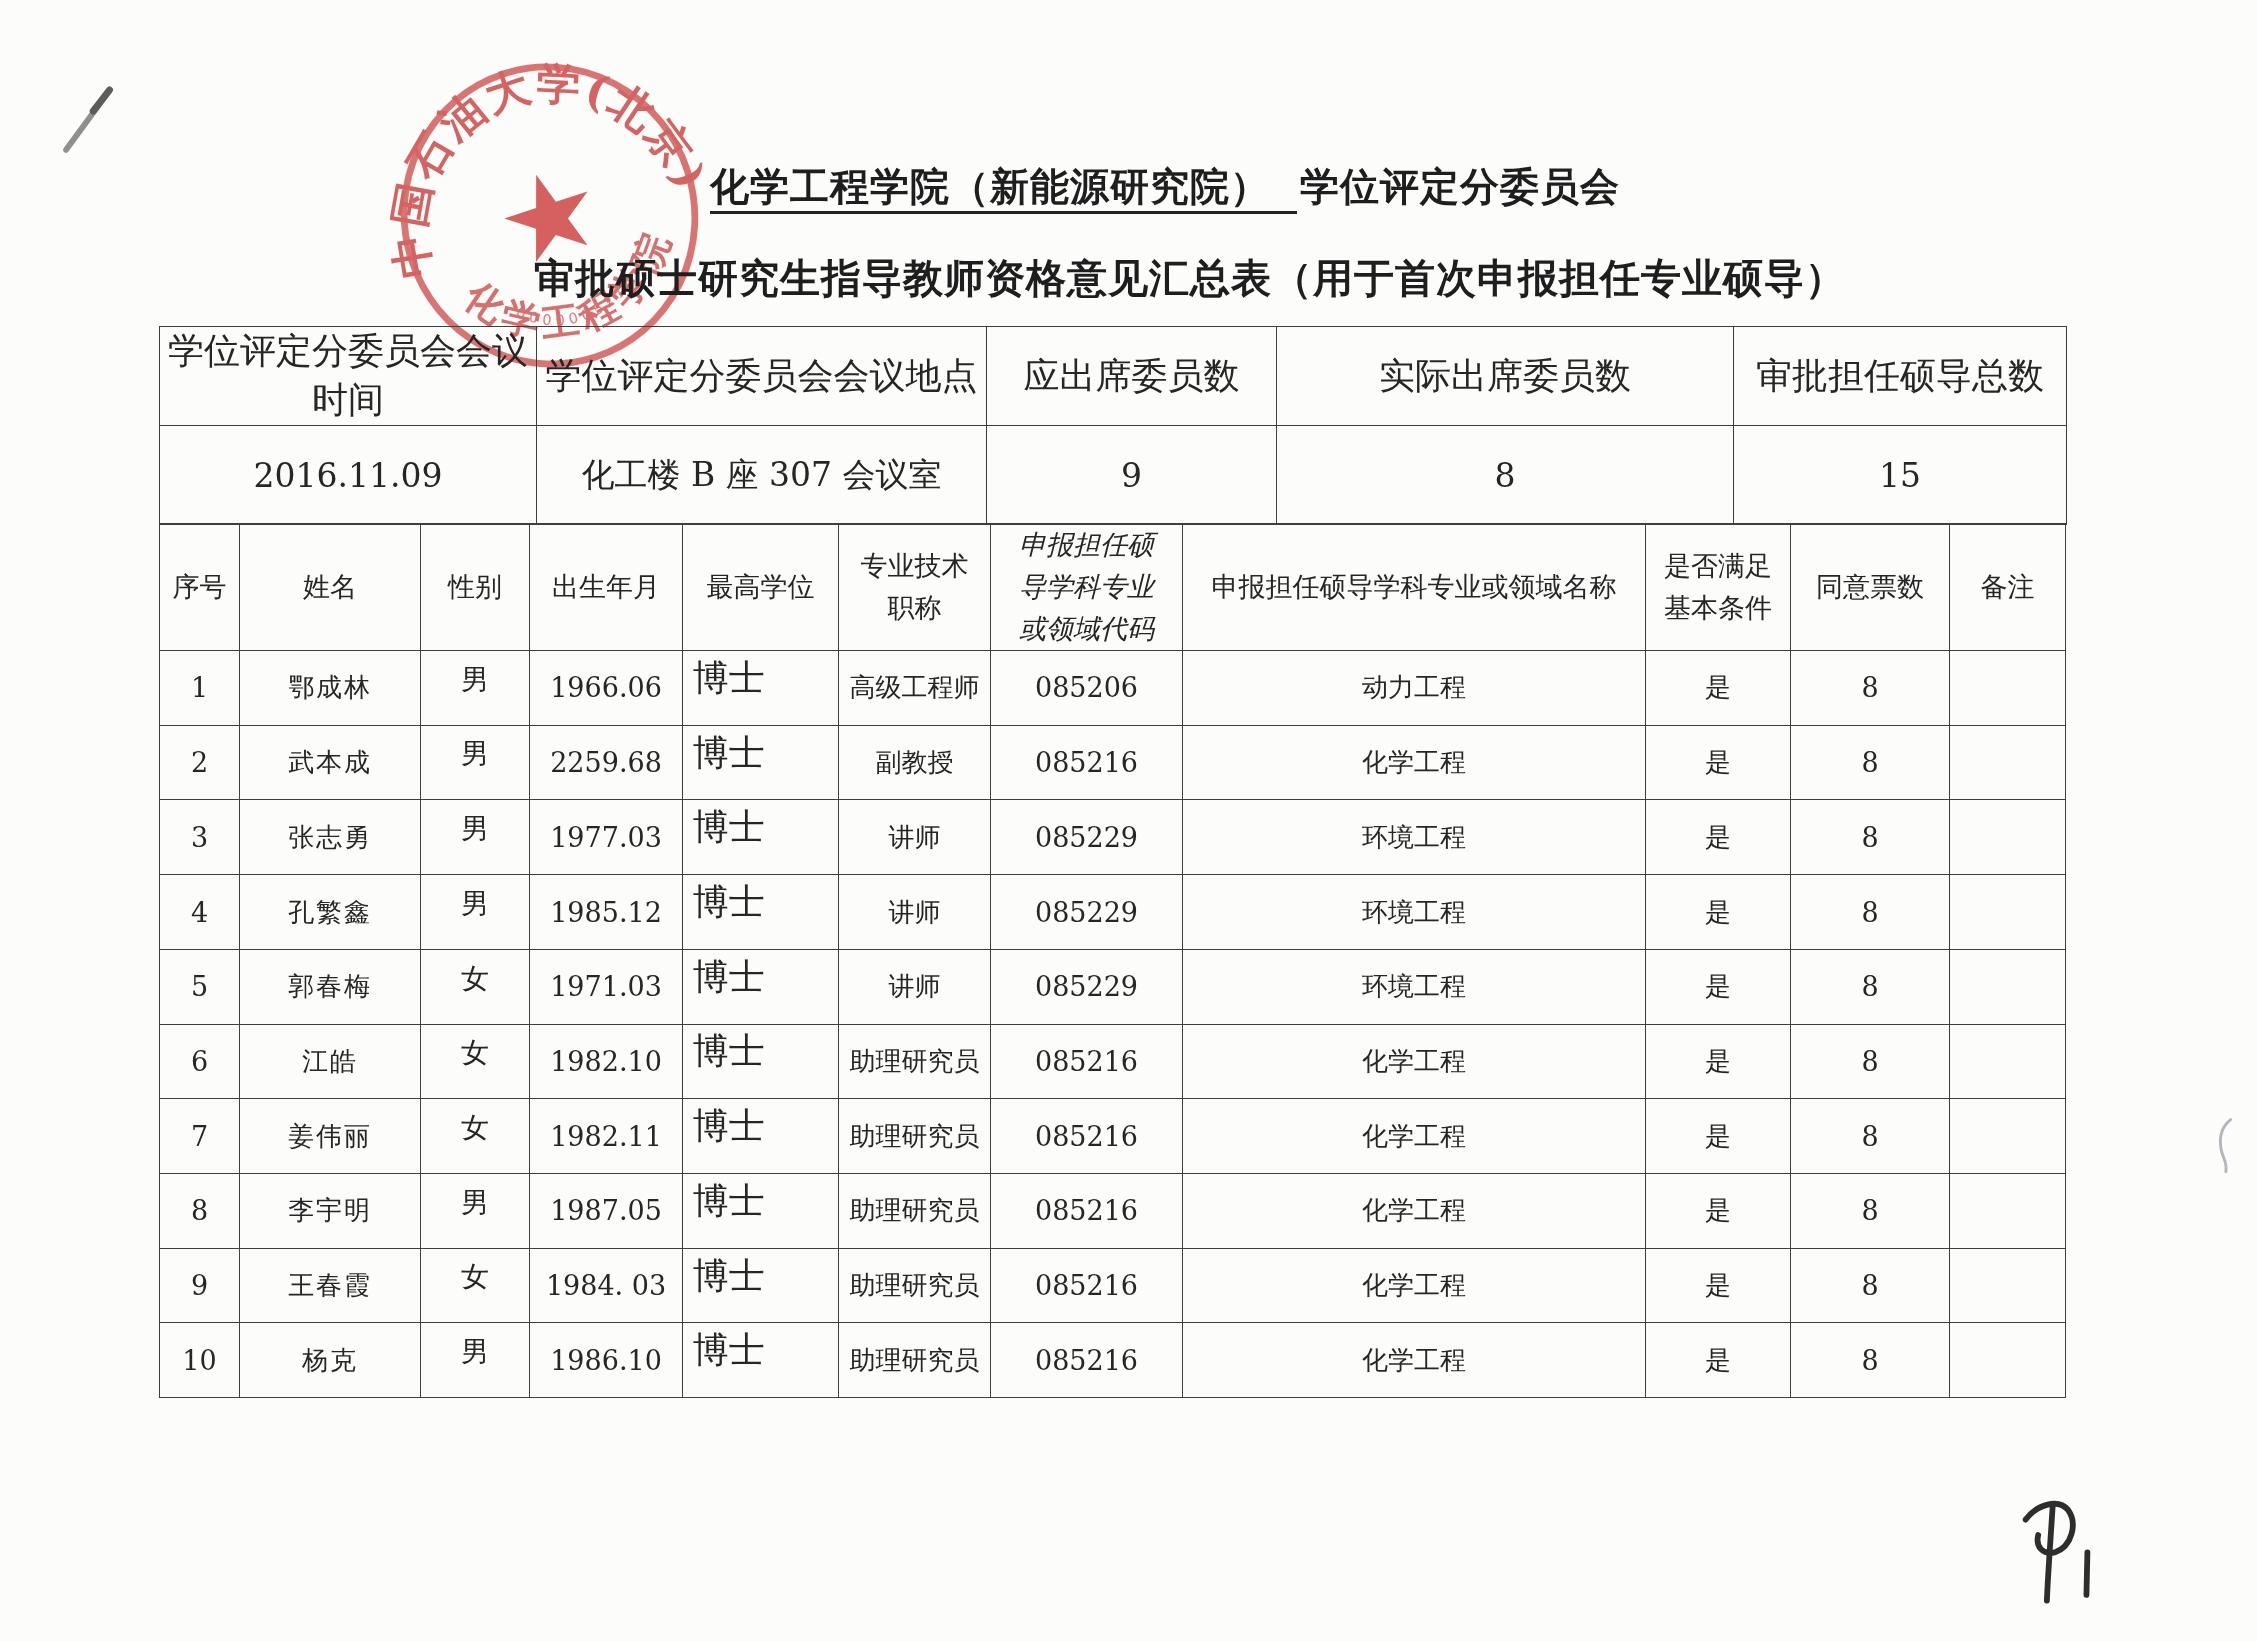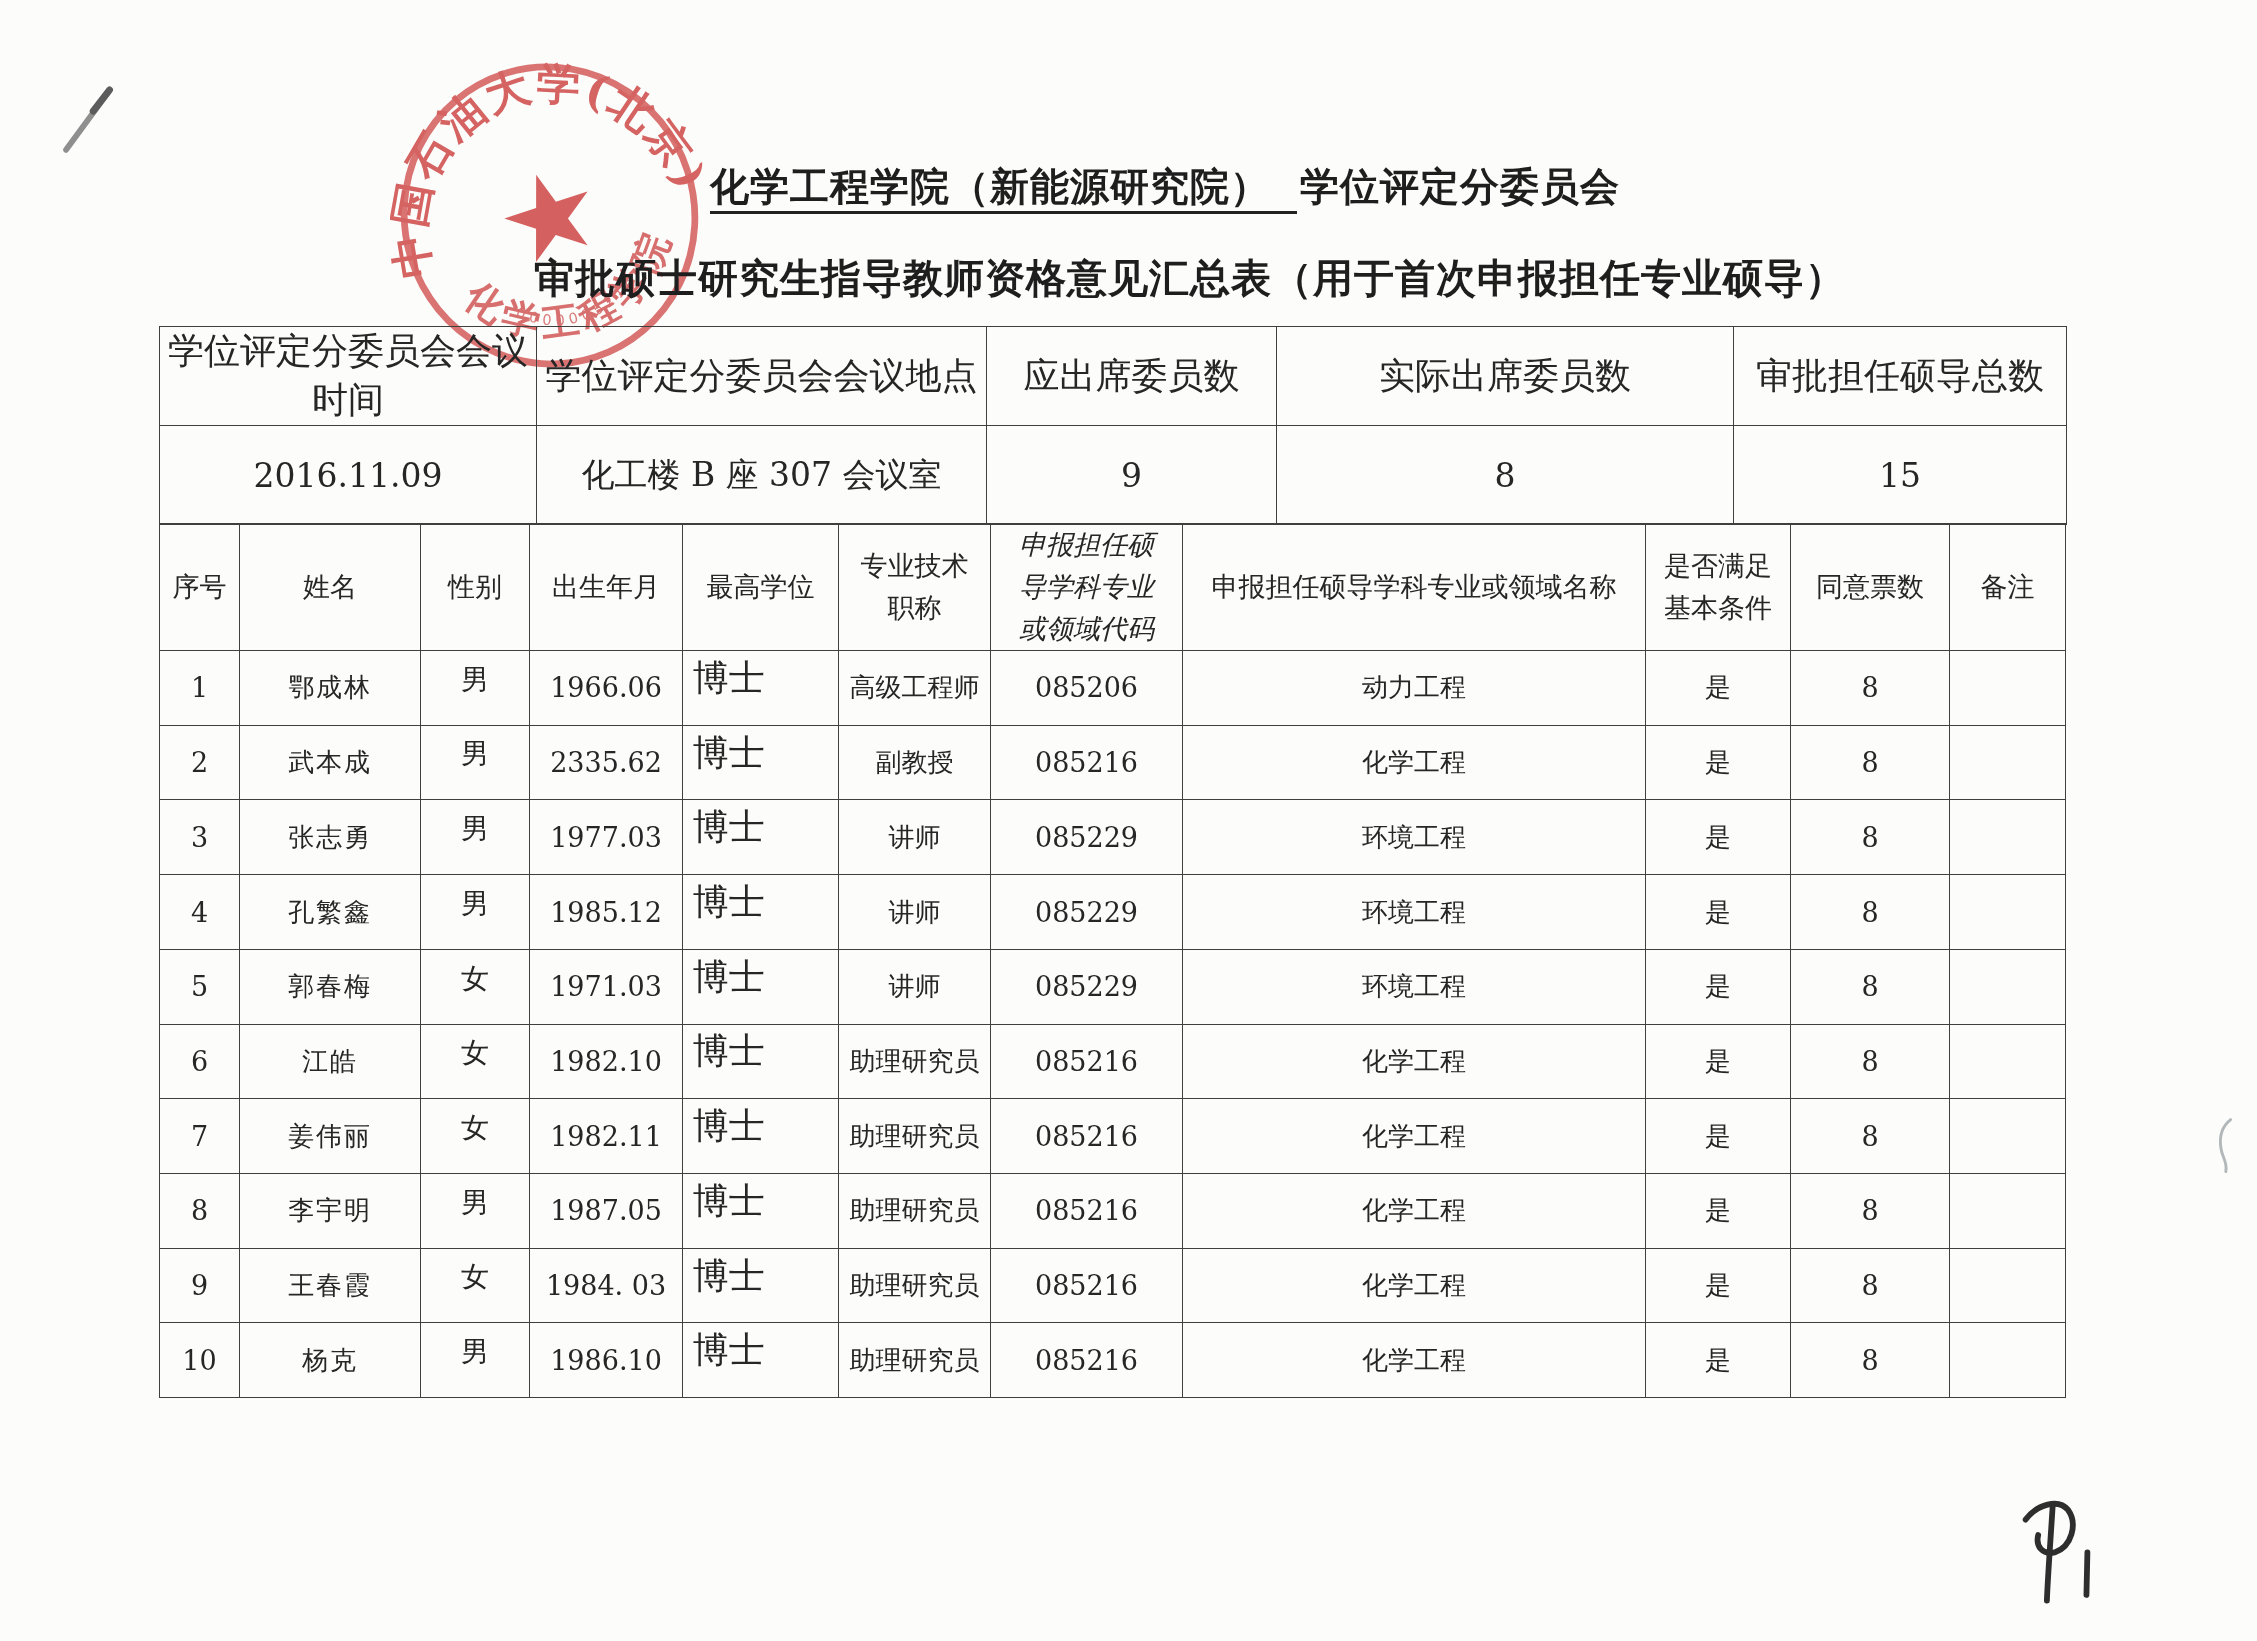--- a/index.html
+++ b/index.html
@@ -154,21 +154,21 @@
             <td class="c-code">085206</td>
             <td class="c-field">动力工程</td>
             <td class="c-qualified">是</td>
             <td class="c-votes">8</td>
             <td class="c-note"></td>
           </tr>
           <tr>
             <td class="c-seq">2</td>
             <td class="c-name">武本成</td>
             <td class="c-gender">男</td>
-            <td class="c-birth">2335.62</td>
+            <td class="c-birth">2259.68</td>
             <td class="c-degree">博士</td>
             <td class="c-prof_title">副教授</td>
             <td class="c-code">085216</td>
             <td class="c-field">化学工程</td>
             <td class="c-qualified">是</td>
             <td class="c-votes">8</td>
             <td class="c-note"></td>
           </tr>
           <tr>
             <td class="c-seq">3</td>

